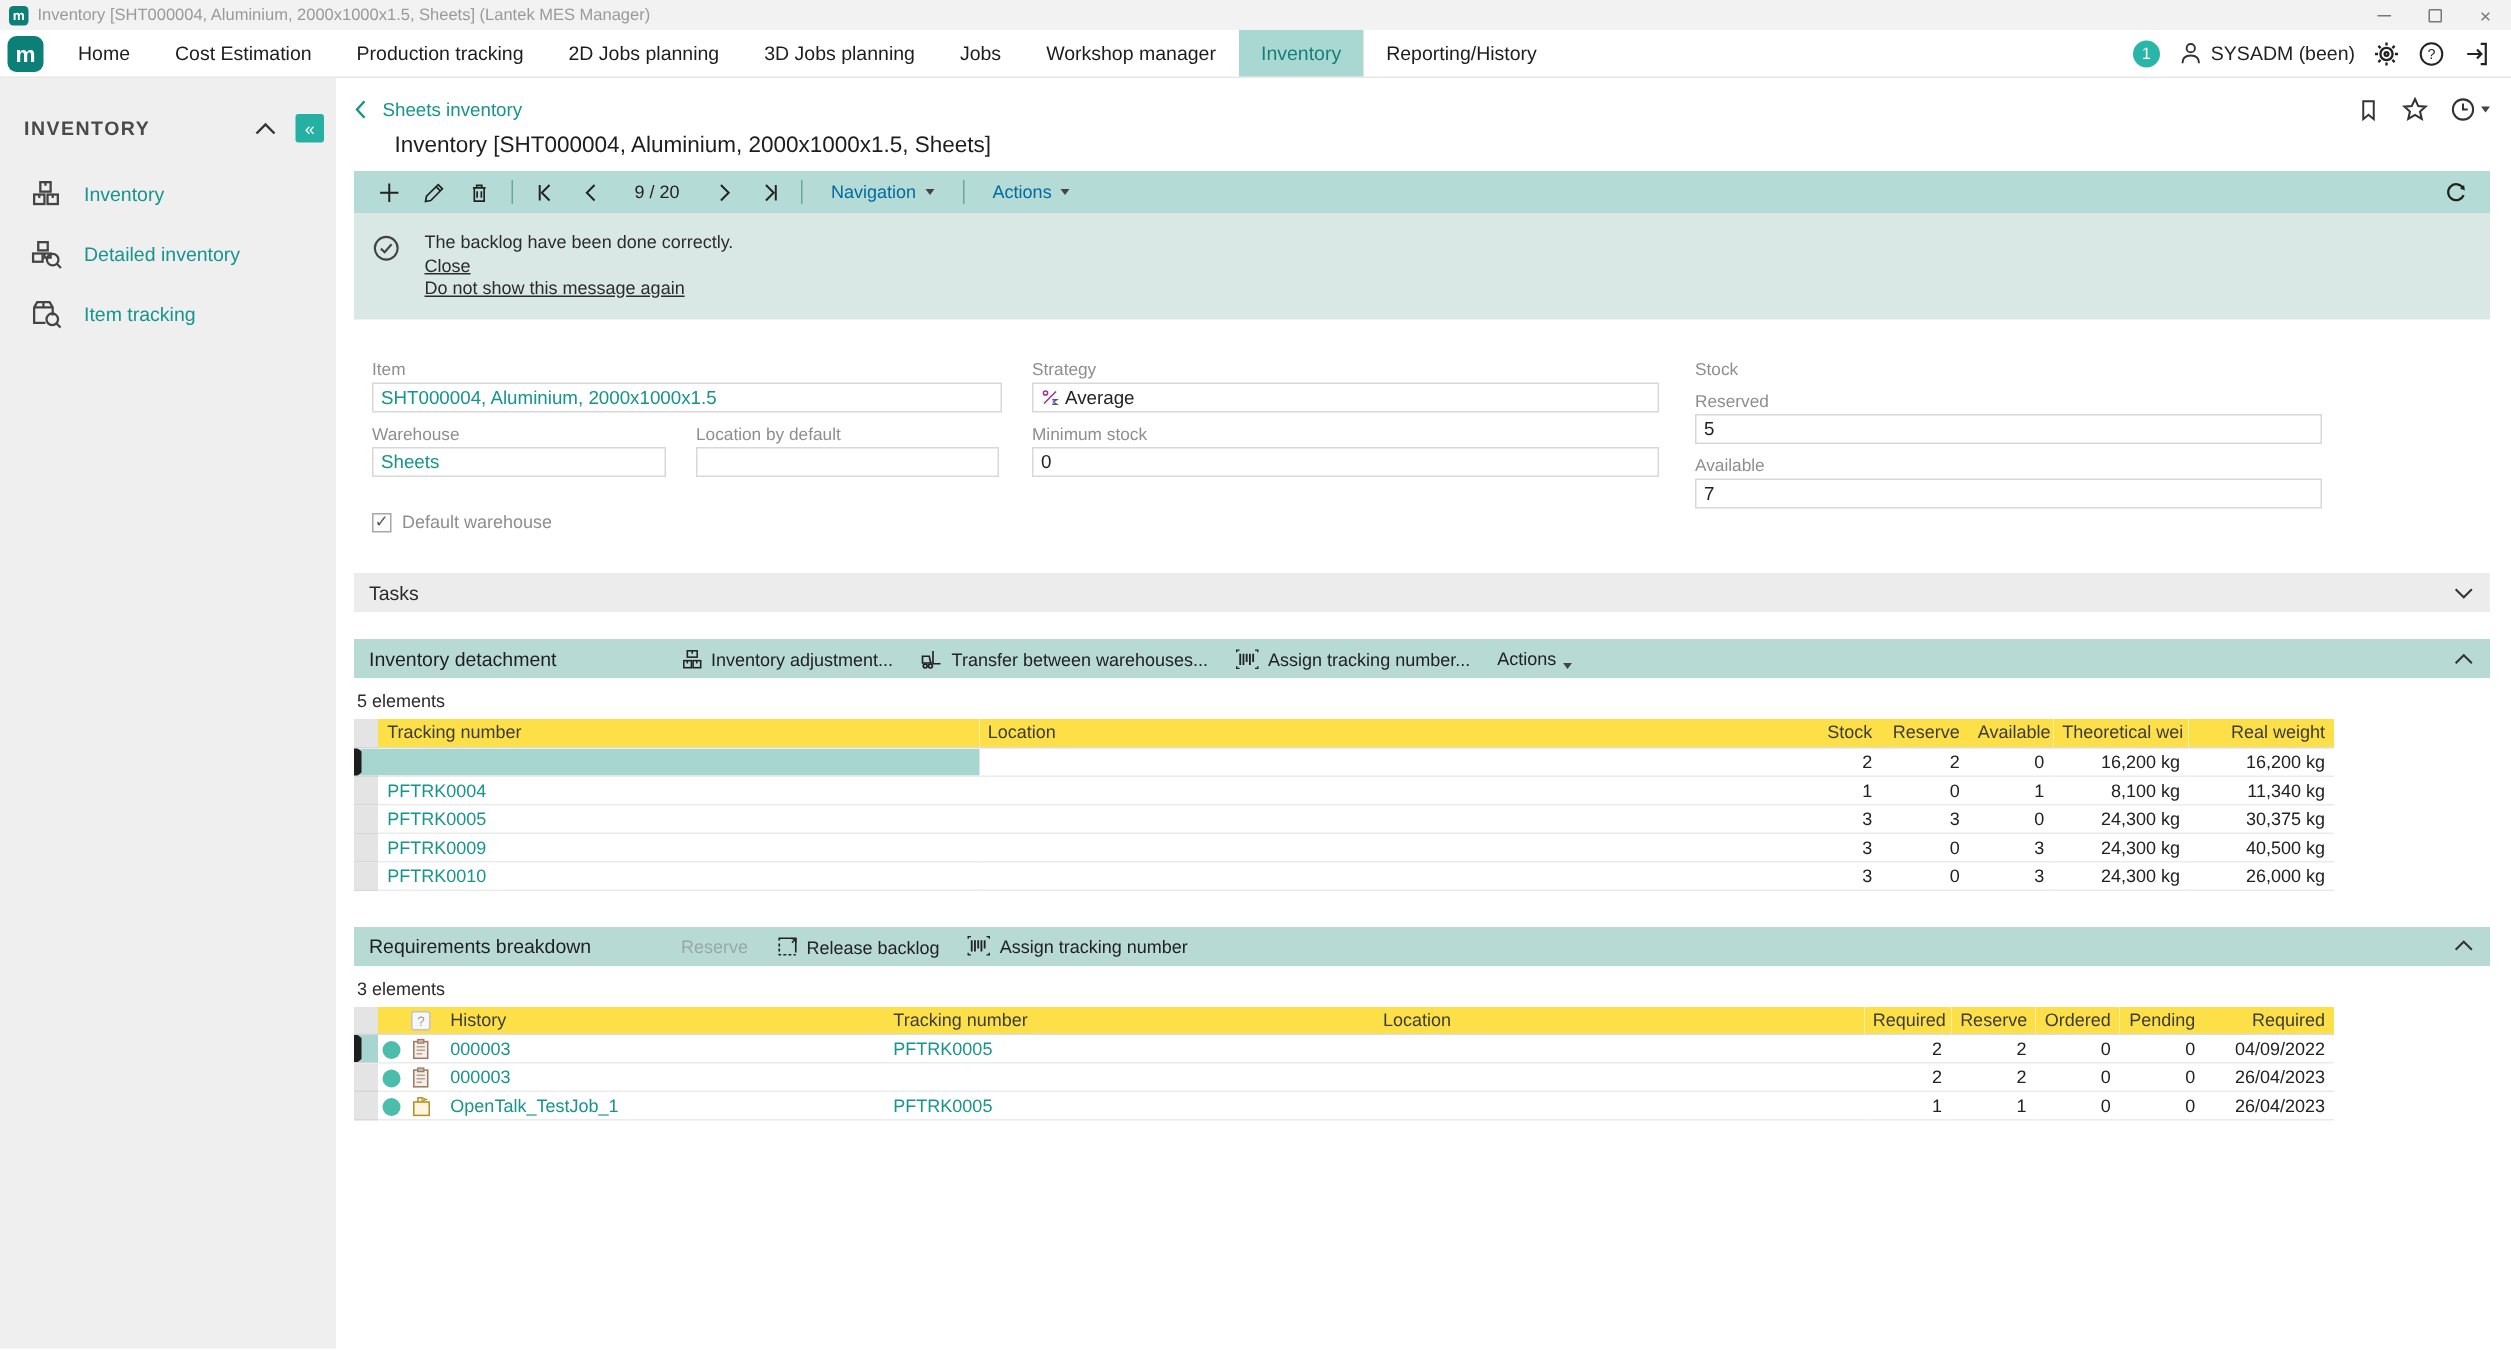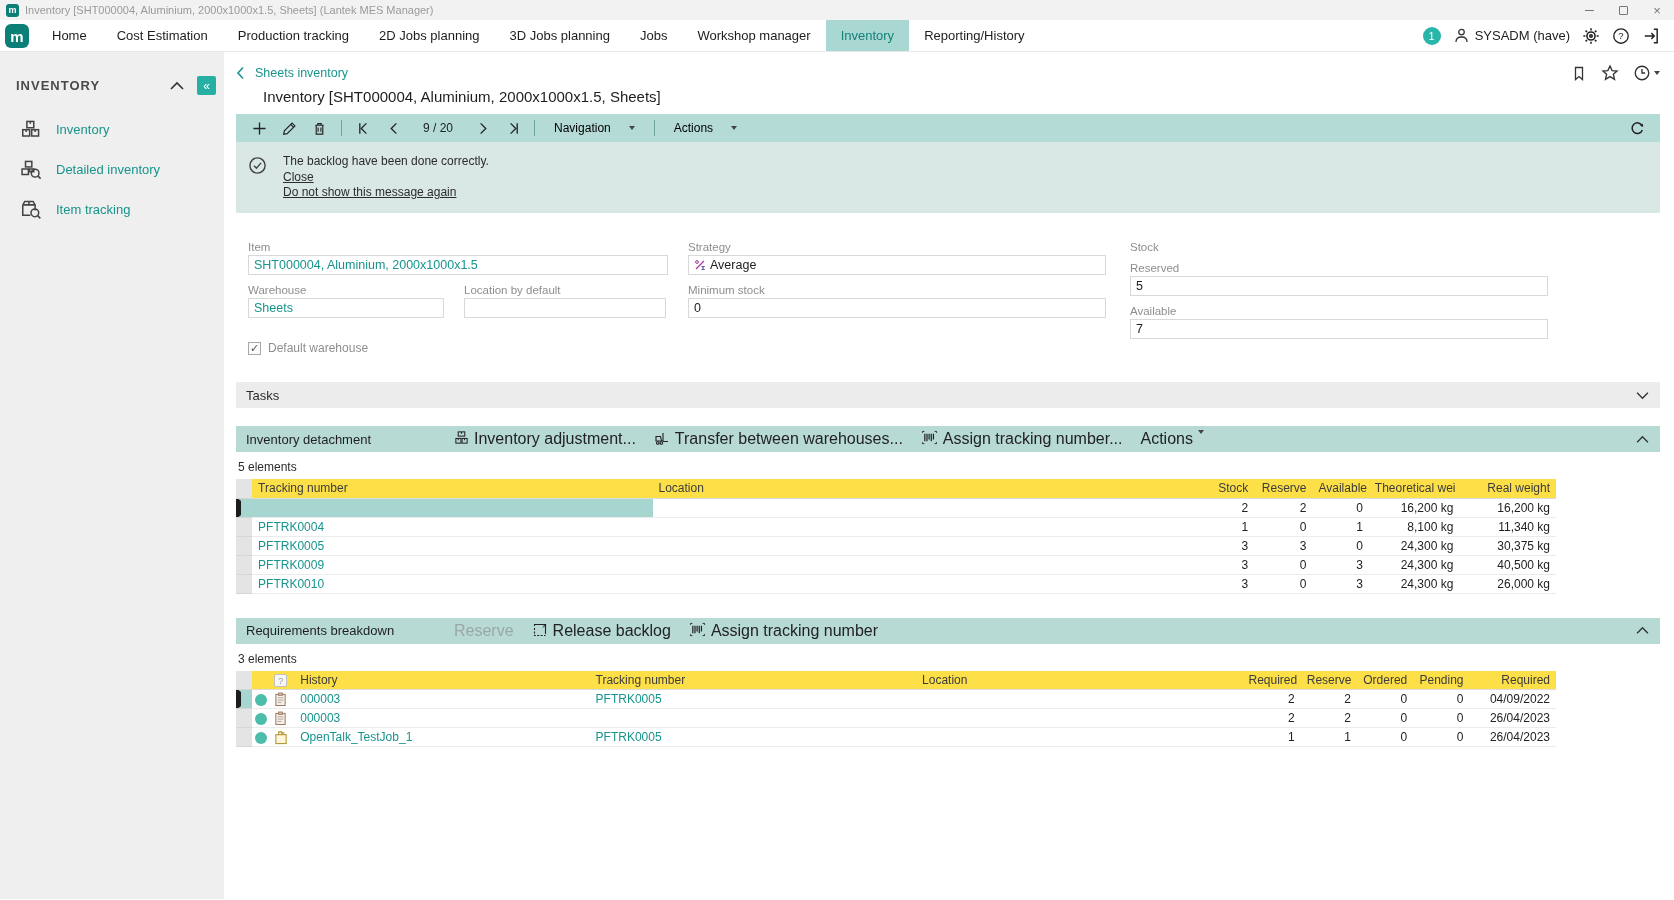--- a/index.html
+++ b/index.html
@@ -51,21 +51,21 @@
   .breadcrumb .bc-text { font-size:12.5px; color:#17948c; }
   .quick-icons { margin-left:auto; display:flex; align-items:center; gap:14px; }
   .quick-icons span { cursor:pointer; display:flex; align-items:center; }
   .page-title { font-size:15px; color:#1d1d1d; margin:6px 0 0 27px; }
 
   
   .toolbar { margin-top:9px; height:28px; background:#b5dbd6; display:flex; align-items:center; padding:0 10px; gap:4px; }
   .tbtn { width:26px; height:24px; display:flex; align-items:center; justify-content:center; cursor:pointer; }
   .tsep { width:1px; height:16px; background:#6fa39d; margin:0 5px; }
   .tpos { font-size:12px; color:#222; padding:0 12px; }
-  .tmenu { font-size:12px; color:#000000; display:flex; align-items:center; gap:18px; padding:0 10px; cursor:pointer; }
+  .tmenu { font-size:12px; color:#0369a1; display:flex; align-items:center; gap:6px; padding:0 10px; cursor:pointer; }
   .caret { width:0; height:0; border-left:3.5px solid transparent; border-right:3.5px solid transparent; border-top:4px solid #444; }
   .t-right { margin-left:auto; }
 
   
   .banner { margin-top:0; background:#dae8e5; padding:12px 0 14px 12px; display:flex; }
   .banner-icon { margin:2px 16px 0 0; }
   .banner-lines { font-size:12px; color:#2c2c2c; }
   .banner-msg { margin-bottom:2px; }
   .banner-link { display:block; text-decoration:underline; color:#2c2c2c; cursor:pointer; margin-top:1px; }
 
@@ -83,21 +83,21 @@
     display:flex; align-items:center; justify-content:center; line-height:1; }
   .chk-label { font-size:12px; color:#8e8e8e; }
   .strat-ic { margin-right:4px; }
 
   
   .tasks-bar { margin-top:27px; height:26px; background:#ececec; display:flex; align-items:center; padding:0 10px; }
   .tasks-bar .sect-title { font-size:13px; color:#2b2b2b; }
   .sect-chevron { margin-left:auto; cursor:pointer; }
   .sect-bar { margin-top:18px; height:26px; background:#b7dad5; display:flex; align-items:center; padding:0 10px; gap:18px; }
   .sect-bar .sect-title { font-size:13px; color:#1f1f1f; width:190px; }
-  .sbtn { display:flex; align-items:flex-start; gap:5px; font-size:16px; color:#222; cursor:pointer; }
+  .sbtn { display:flex; align-items:flex-end; gap:5px; font-size:12px; color:#222; cursor:pointer; }
   .sbtn.disabled { color:#9aa8a5; cursor:default; }
   .count { font-size:12px; color:#2b2b2b; margin:8px 0 5px 2px; }
 
   
   table { border-collapse:collapse; table-layout:fixed; width:1320px; font-size:12px; }
   th { background:#fde047; font-weight:normal; color:#3c3c3c; text-align:left; height:19px; padding:0 6px;
     border-bottom:1px solid #dcdcdc; overflow:hidden; white-space:nowrap; }
   td { height:19px; padding:0 6px; border-bottom:1px solid #ebebeb; overflow:hidden; white-space:nowrap; background:#fff; }
   th.num, td.num { text-align:right; }
   td.selcol, th.selcol { background:#e4e4e4; padding:0; border-bottom:1px solid #d6d6d6; }
@@ -142,21 +142,21 @@
     </div>
   <div class="menu-right">
     <span class="badge">1</span>
     <span class="user-wrap">
       <span class="mr-icon">
         <svg width="17" height="17" viewBox="0 0 16 16">
             <circle cx="8" cy="4.8" r="2.6" fill="none" stroke="#333" stroke-width="1.2"></circle>
             <path d="M2.8 14.2 C2.8 10.8 5 9.4 8 9.4 S13.2 10.8 13.2 14.2" fill="none" stroke="#333" stroke-width="1.2"></path>
           </svg>
       </span>
-      <span class="user-name">SYSADM (have)</span>
+      <span class="user-name">SYSADM (been)</span>
     </span>
     <span class="mr-icon">
       <svg width="18" height="18" viewBox="0 0 16 16" stroke="#222" fill="none" stroke-width="1.4">
         <circle cx="8" cy="8" r="3.6"></circle>
           <circle cx="8" cy="8" r="1.1"></circle>
         <path d="M8 1.2 V3 M8 13 V14.8 M1.2 8 H3 M13 8 H14.8 M3.2 3.2 L4.5 4.5 M11.5 11.5 L12.8 12.8 M3.2 12.8 L4.5 11.5 M11.5 4.5 L12.8 3.2"></path>
       </svg>
     </span>
     <span class="mr-icon">
       <svg width="18" height="18" viewBox="0 0 16 16">

